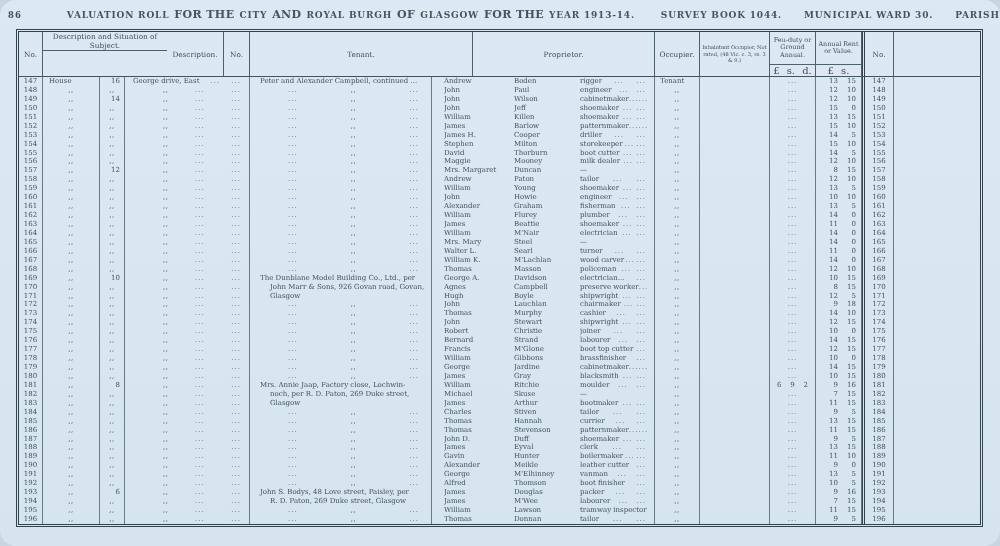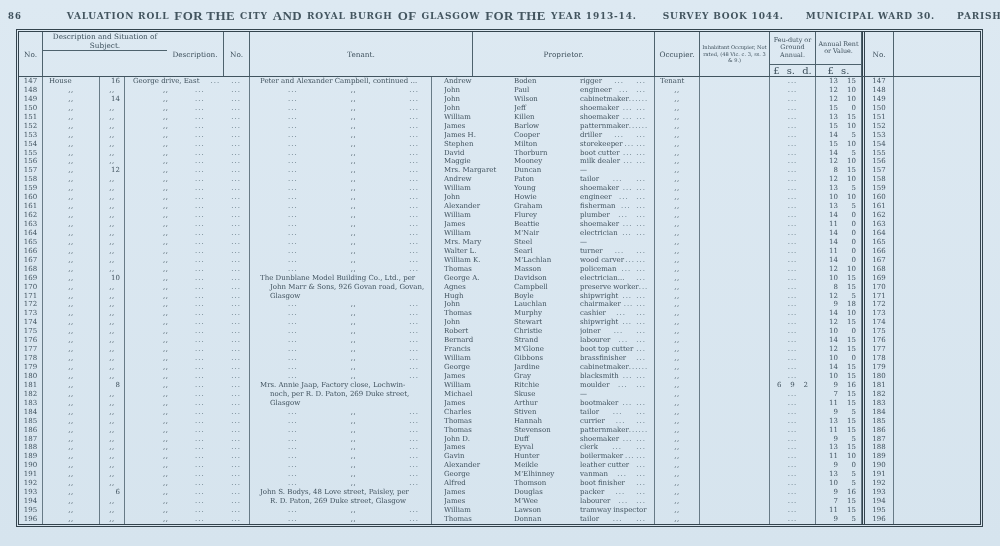--- a/index.html
+++ b/index.html
@@ -1,23 +1,23 @@
 <!DOCTYPE html>
 <html><head>
 <meta charset="utf-8">
 <style>
   html,body{margin:0;padding:0;background:#c9d6e0;}
   .page{position:relative;width:1000px;height:546px;background:linear-gradient(#dde9f2,#d6e4ee);
-        font-family:"DejaVu Serif","Liberation Serif",serif;color:#3d4f5b;overflow:hidden;}
+        font-family:"DejaVu Serif","Liberation Serif",serif;color:#3d4f5b;overflow:hidden;border-radius:16px;}
   
   .topbar{position:absolute;top:8px;left:8px;right:8px;display:flex;align-items:baseline;}
   .pgno{font-size:8.5px;font-weight:bold;letter-spacing:1px;}
   .title{display:flex;align-items:center;margin-left:40px;flex:1;}
   .tseg{font-size:9px;font-weight:bold;letter-spacing:.8px;margin-left:5px;white-space:nowrap;color:#43555f;}
-  .tseg.small{font-size:13px;letter-spacing:.4px;font-family:Liberation Serif, serif;}
+  .tseg.small{font-size:11px;letter-spacing:.4px;}
   
   .vtable{position:absolute;left:16px;top:29px;width:967px;border:3px double #33434d;box-sizing:border-box;}
   .thead{display:flex;height:44px;border-bottom:1px solid #41545f;}
   .hc{box-sizing:border-box;border-right:1px solid #4e626d;display:flex;align-items:center;justify-content:center;
       text-align:center;font-size:7.3px;color:#3d4f5b;}
   .w-no{width:24px}.w-group{width:207px}.w-prop{width:182px}.w-ten{width:223px}.w-occr{width:45px}
   .w-inh{width:70px;font-size:5.1px;line-height:1.25;padding:0 2px;}
   .w-feu{width:46px}.w-ann{width:46px}.w-no2{width:32px;border-left:3px double #33434d}.w-rem{width:86px;border-right:none}
   .hgroup{flex-direction:row;padding:0;align-items:stretch;}
   .hgtop{height:18px;border-bottom:1px solid #4e626d;display:flex;align-items:center;justify-content:center;}

